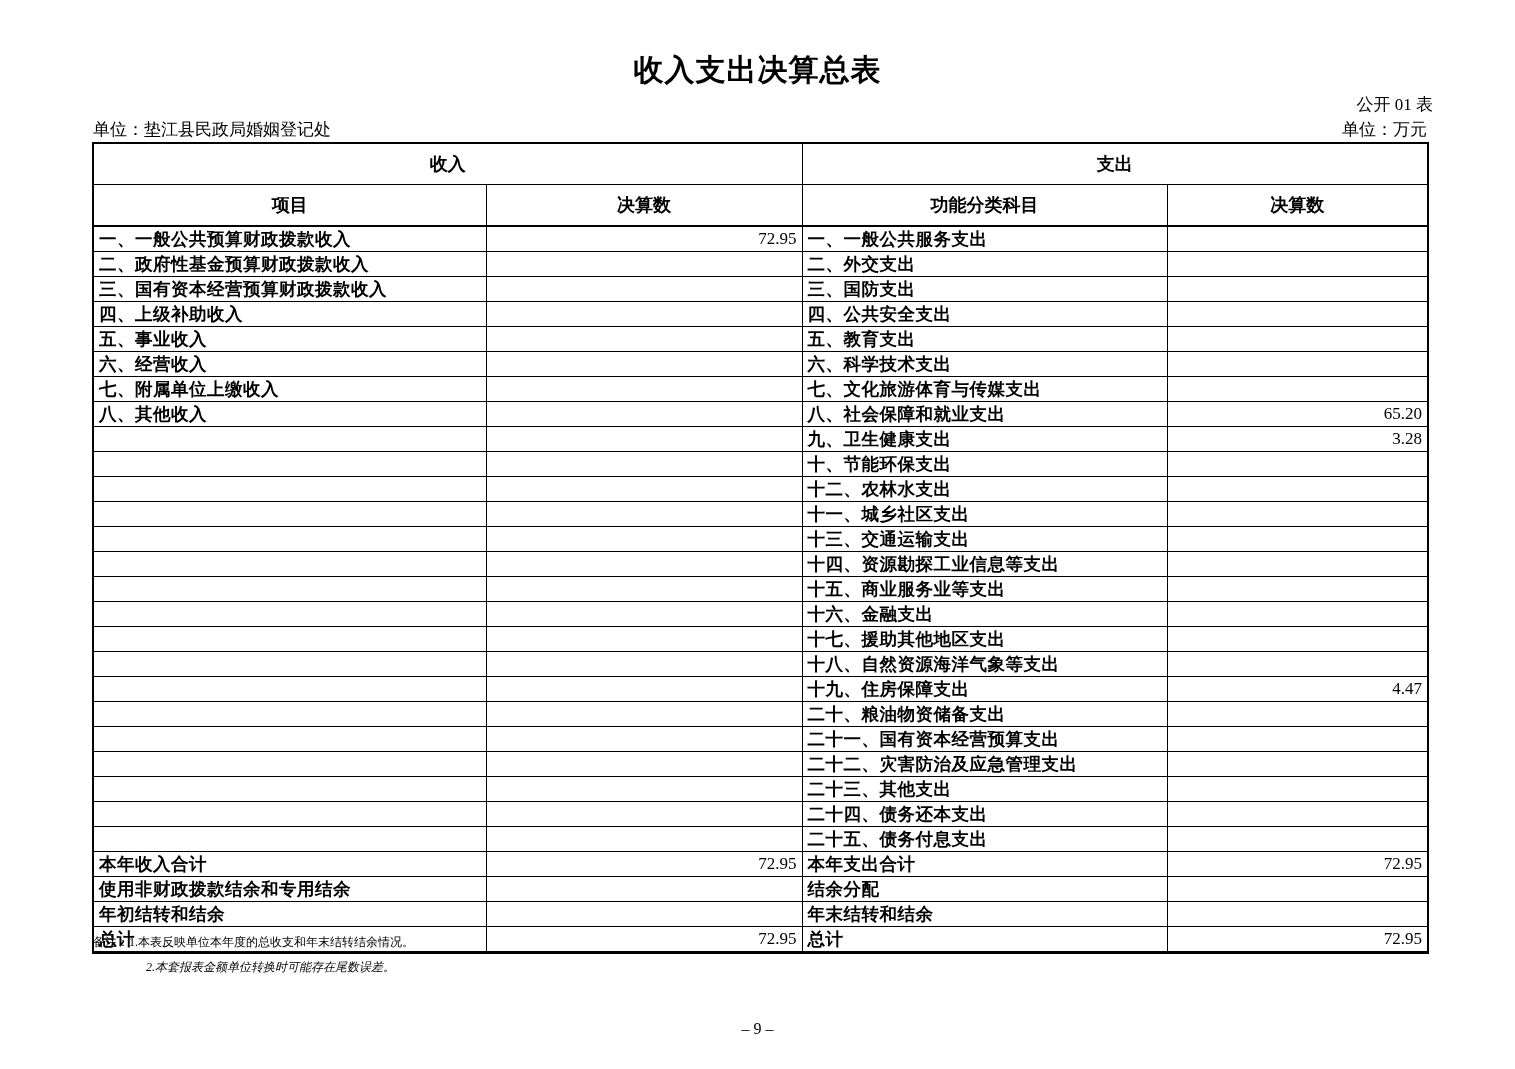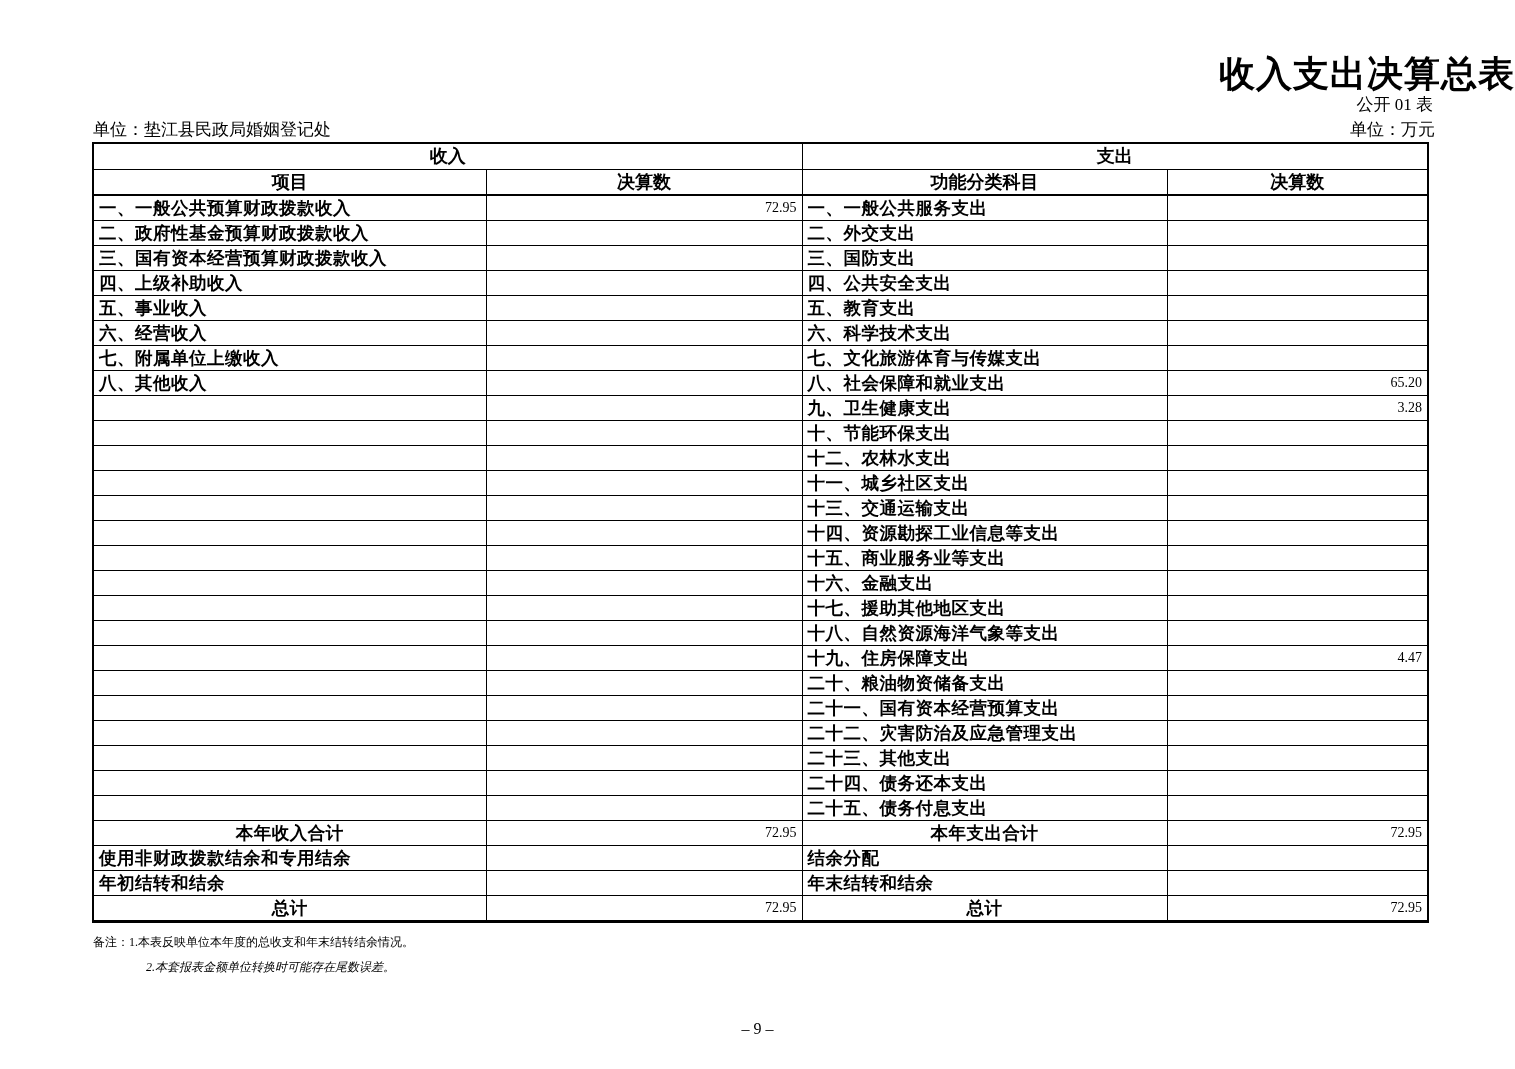--- a/index.html
+++ b/index.html
@@ -7,62 +7,62 @@
   body {
     width: 1515px; height: 1069px;
     background: #ffffff;
     color: #000000;
     font-family: "Liberation Serif", "DejaVu Serif", serif;
   }
   .page { position: relative; width: 1515px; height: 1069px; overflow: hidden; }
 
   .title {
     position: absolute; top: 50px; left: 0; width: 100%;
-    margin: 0; text-align: right;
-    font-size: 36px; font-weight: bold; letter-spacing: 1px;
+    margin: 0; text-align: center;
+    font-size: 30px; font-weight: bold; letter-spacing: 1px;
     font-family: "Liberation Serif", "DejaVu Serif", serif;
   }
   .table-code {
     position: absolute; top: 93px; right: 82px;
     font-size: 17px; text-align: right;
   }
   .unit-row {
-    position: absolute; top: 118px; left: 93px; right: 80px;
+    position: absolute; top: 118px; left: 93px; right: 88px;
     display: flex; justify-content: space-between;
     font-size: 17px;
   }
 
   table.budget {
     position: absolute; top: 142px; left: 92px;
     width: 1335px;
     border-collapse: collapse; table-layout: fixed;
     border: 2px solid #000;
     border-bottom-width: 3px;
   }
   table.budget th, table.budget td {
     border: 1px solid #000;
     padding: 0 5px;
     overflow: hidden; white-space: nowrap;
     vertical-align: middle;
   }
   table.budget thead tr { height: 26px; }
   table.budget thead th {
     font-size: 18px; font-weight: bold; text-align: center;
-    padding: 0 2px;
+    padding: 8px 2px;
   }
   table.budget thead tr.sub-head th { border-bottom-width: 2px; }
   table.budget tbody tr { height: 23.4px; }
   td.label {
     font-size: 17.5px; font-weight: bold; text-align: left;
     letter-spacing: 0.5px;
     margin-top: 46px;
   }
-  td.label.center { text-align: center; }
+  td.label.center { }
   td.value {
-    font-size: 14px; font-weight: normal; text-align: right;
+    font-size: 17px; font-weight: normal; text-align: right;
     font-family: "Liberation Serif", "DejaVu Serif", serif;
   }
 
   .notes {
     position: absolute; top: 930px; left: 93px;
     font-size: 12px; line-height: 25px;
   }
   .notes .indent { padding-left: 53px; font-style: italic; }
 
   .page-number {

